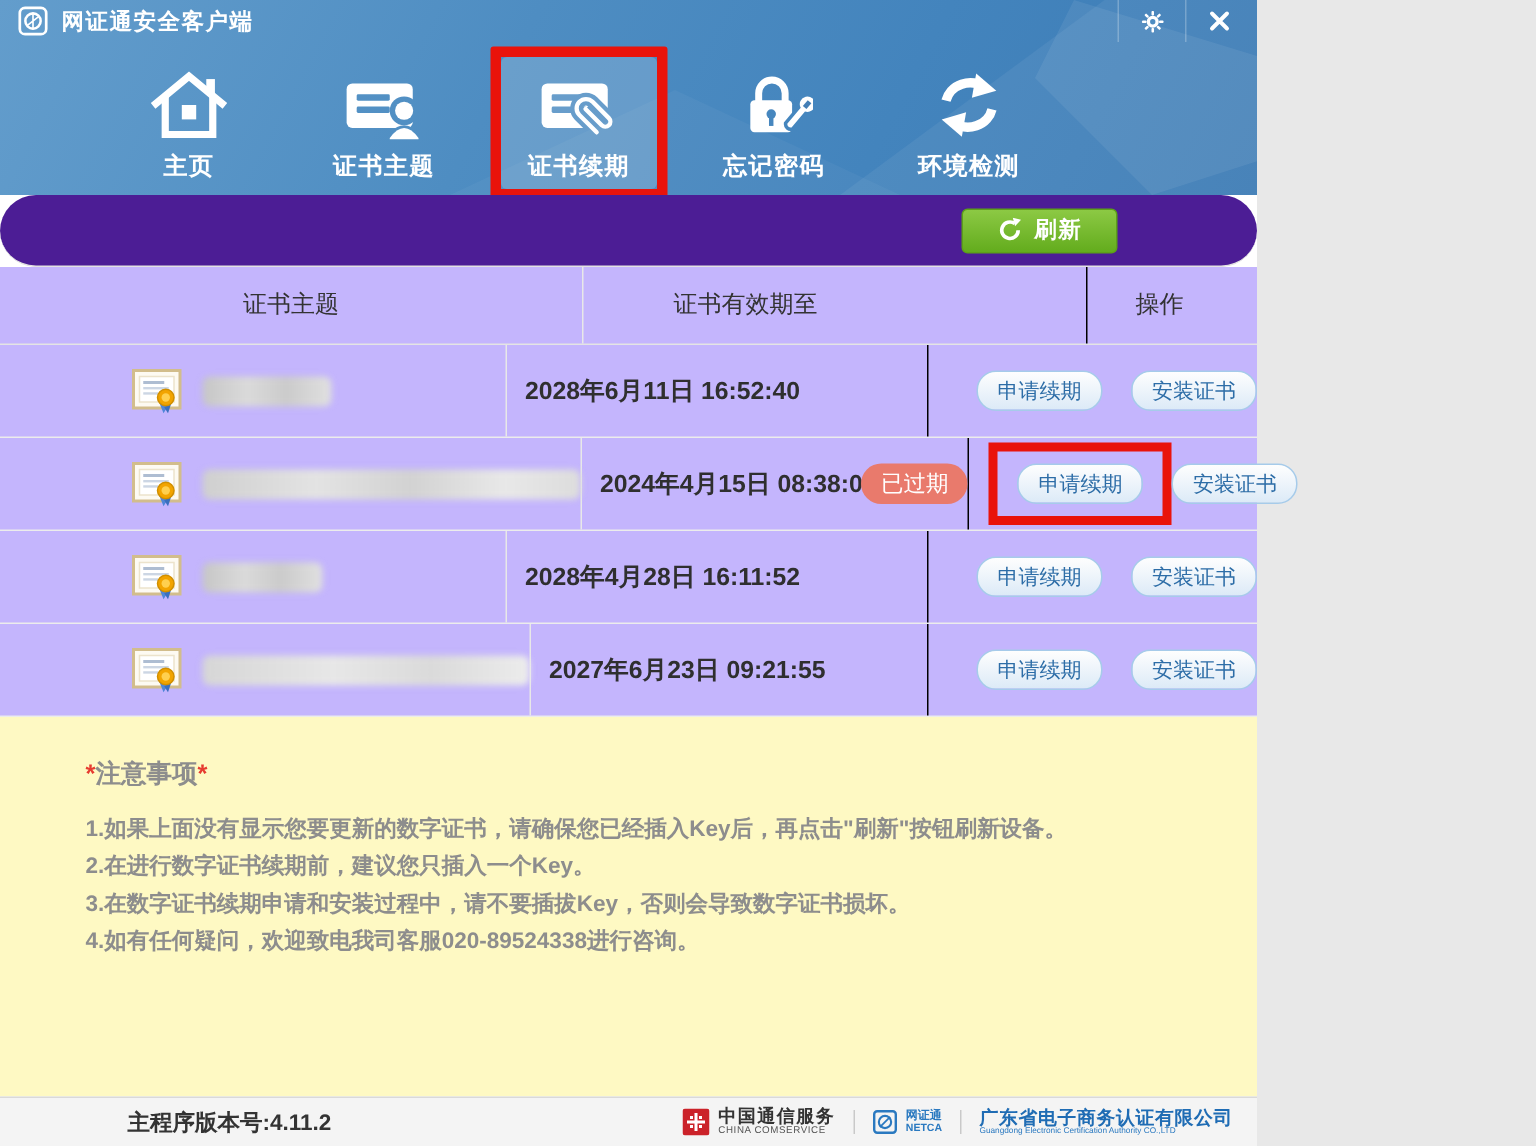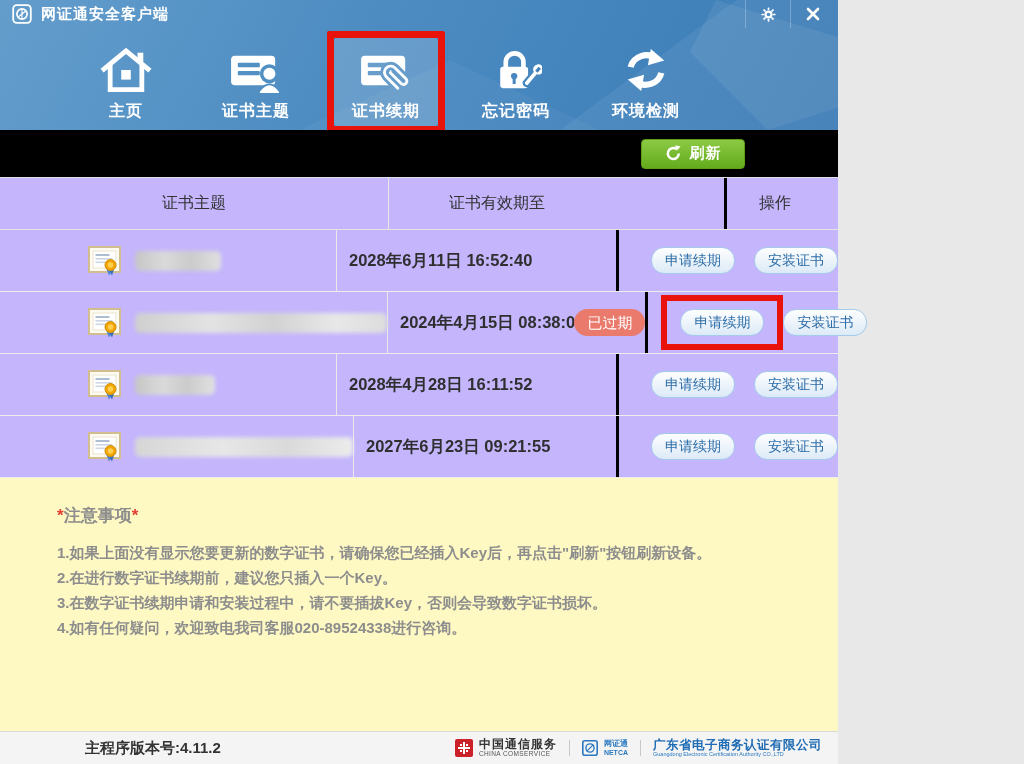--- a/index.html
+++ b/index.html
@@ -28,38 +28,38 @@
 
   .nav { position:relative; z-index:2; display:flex; gap:26px; padding-left:74px; margin-top:10px; }
   .nav-item { width:104px; padding:6px 0 4px 0; display:flex; flex-direction:column; align-items:center;
     color:#fff; cursor:pointer; border-radius:4px; }
   .nav-item.active { background:rgba(255,255,255,.16); }
   .nav-icon { height:52px; display:flex; align-items:center; justify-content:center; }
   .nav-label { font-size:16px; font-weight:700; letter-spacing:1px; margin-top:5px; white-space:nowrap; }
   .nav-annotation { border:7px solid #e9130b; margin:-7px; border-radius:2px; }
 
   
-  .toolbar { flex:0 0 48px; background:#000000; display:flex; align-items:center; justify-content:flex-end;
-    padding-right:93px; border-bottom:1px solid #e2e2e2; }
+  .toolbar { flex:0 0 48px; background:#4c1d95; display:flex; align-items:center; justify-content:flex-end;
+    padding-right:93px; border-bottom:1px solid #e2e2e2;border-radius:24px; }
   .btn-refresh { width:104px; height:30px; border:1px solid #5ca018; border-radius:4px;
     background:linear-gradient(#8cc944,#63ac1d); color:#fff; font-size:15px; font-weight:700;
     display:flex; align-items:center; justify-content:center; gap:8px; cursor:pointer;
     font-family:inherit; letter-spacing:1px; }
 
   
   .cert-table { background:#c4b5fd; }
   .t-head { display:flex; height:52px; align-items:stretch; border-bottom:1px solid #e4e4e4;
     font-size:16px; color:#333; }
   .t-row { display:flex; height:62px; align-items:stretch; border-bottom:1px solid #ececec; }
   .col { display:flex; align-items:center; }
   .col-subject { width:388px; padding-left:88px; gap:13px; }
   .t-head .col-subject { justify-content:center; padding-left:0; }
   .col-expiry { width:336px; border-left:1px solid #e8e8e8; padding-left:12px; }
   .t-head .col-expiry { padding-left:60px; }
-  .col-ops { flex:1; border-left:3px solid #000000; padding-left:32px; gap:19px; }
+  .col-ops { flex:1; border-left:1px solid #000000; padding-left:32px; gap:19px; }
   .expiry-text { font-size:16.5px; font-weight:700; color:#2f2f2f; white-space:nowrap; }
   .cert-ico { width:34px; height:30px; flex:0 0 auto; }
   .redact { height:20px; border-radius:5px; filter:blur(2.2px);
     background:linear-gradient(90deg,#c6c6c6,#dadada 35%,#cbcbcb 65%,#e0e0e0); }
   .redact.w1 { width:86px; }
   .redact.w2 { width:252px; background:linear-gradient(90deg,#cfcfcf,#e3e3e3 30%,#d2d2d2 55%,#e8e8e8 80%,#dcdcdc); }
   .redact.w3 { width:80px; }
   .redact.w4 { width:218px; background:linear-gradient(90deg,#d6d6d6,#e7e7e7 40%,#dadada 70%,#ececec); }
   .badge-expired { background:#e97a6c; color:#fff; font-size:15px; height:27px; line-height:27px;
     padding:0 13px; border-radius:14px; margin-left:-10px; position:relative; white-space:nowrap; }

